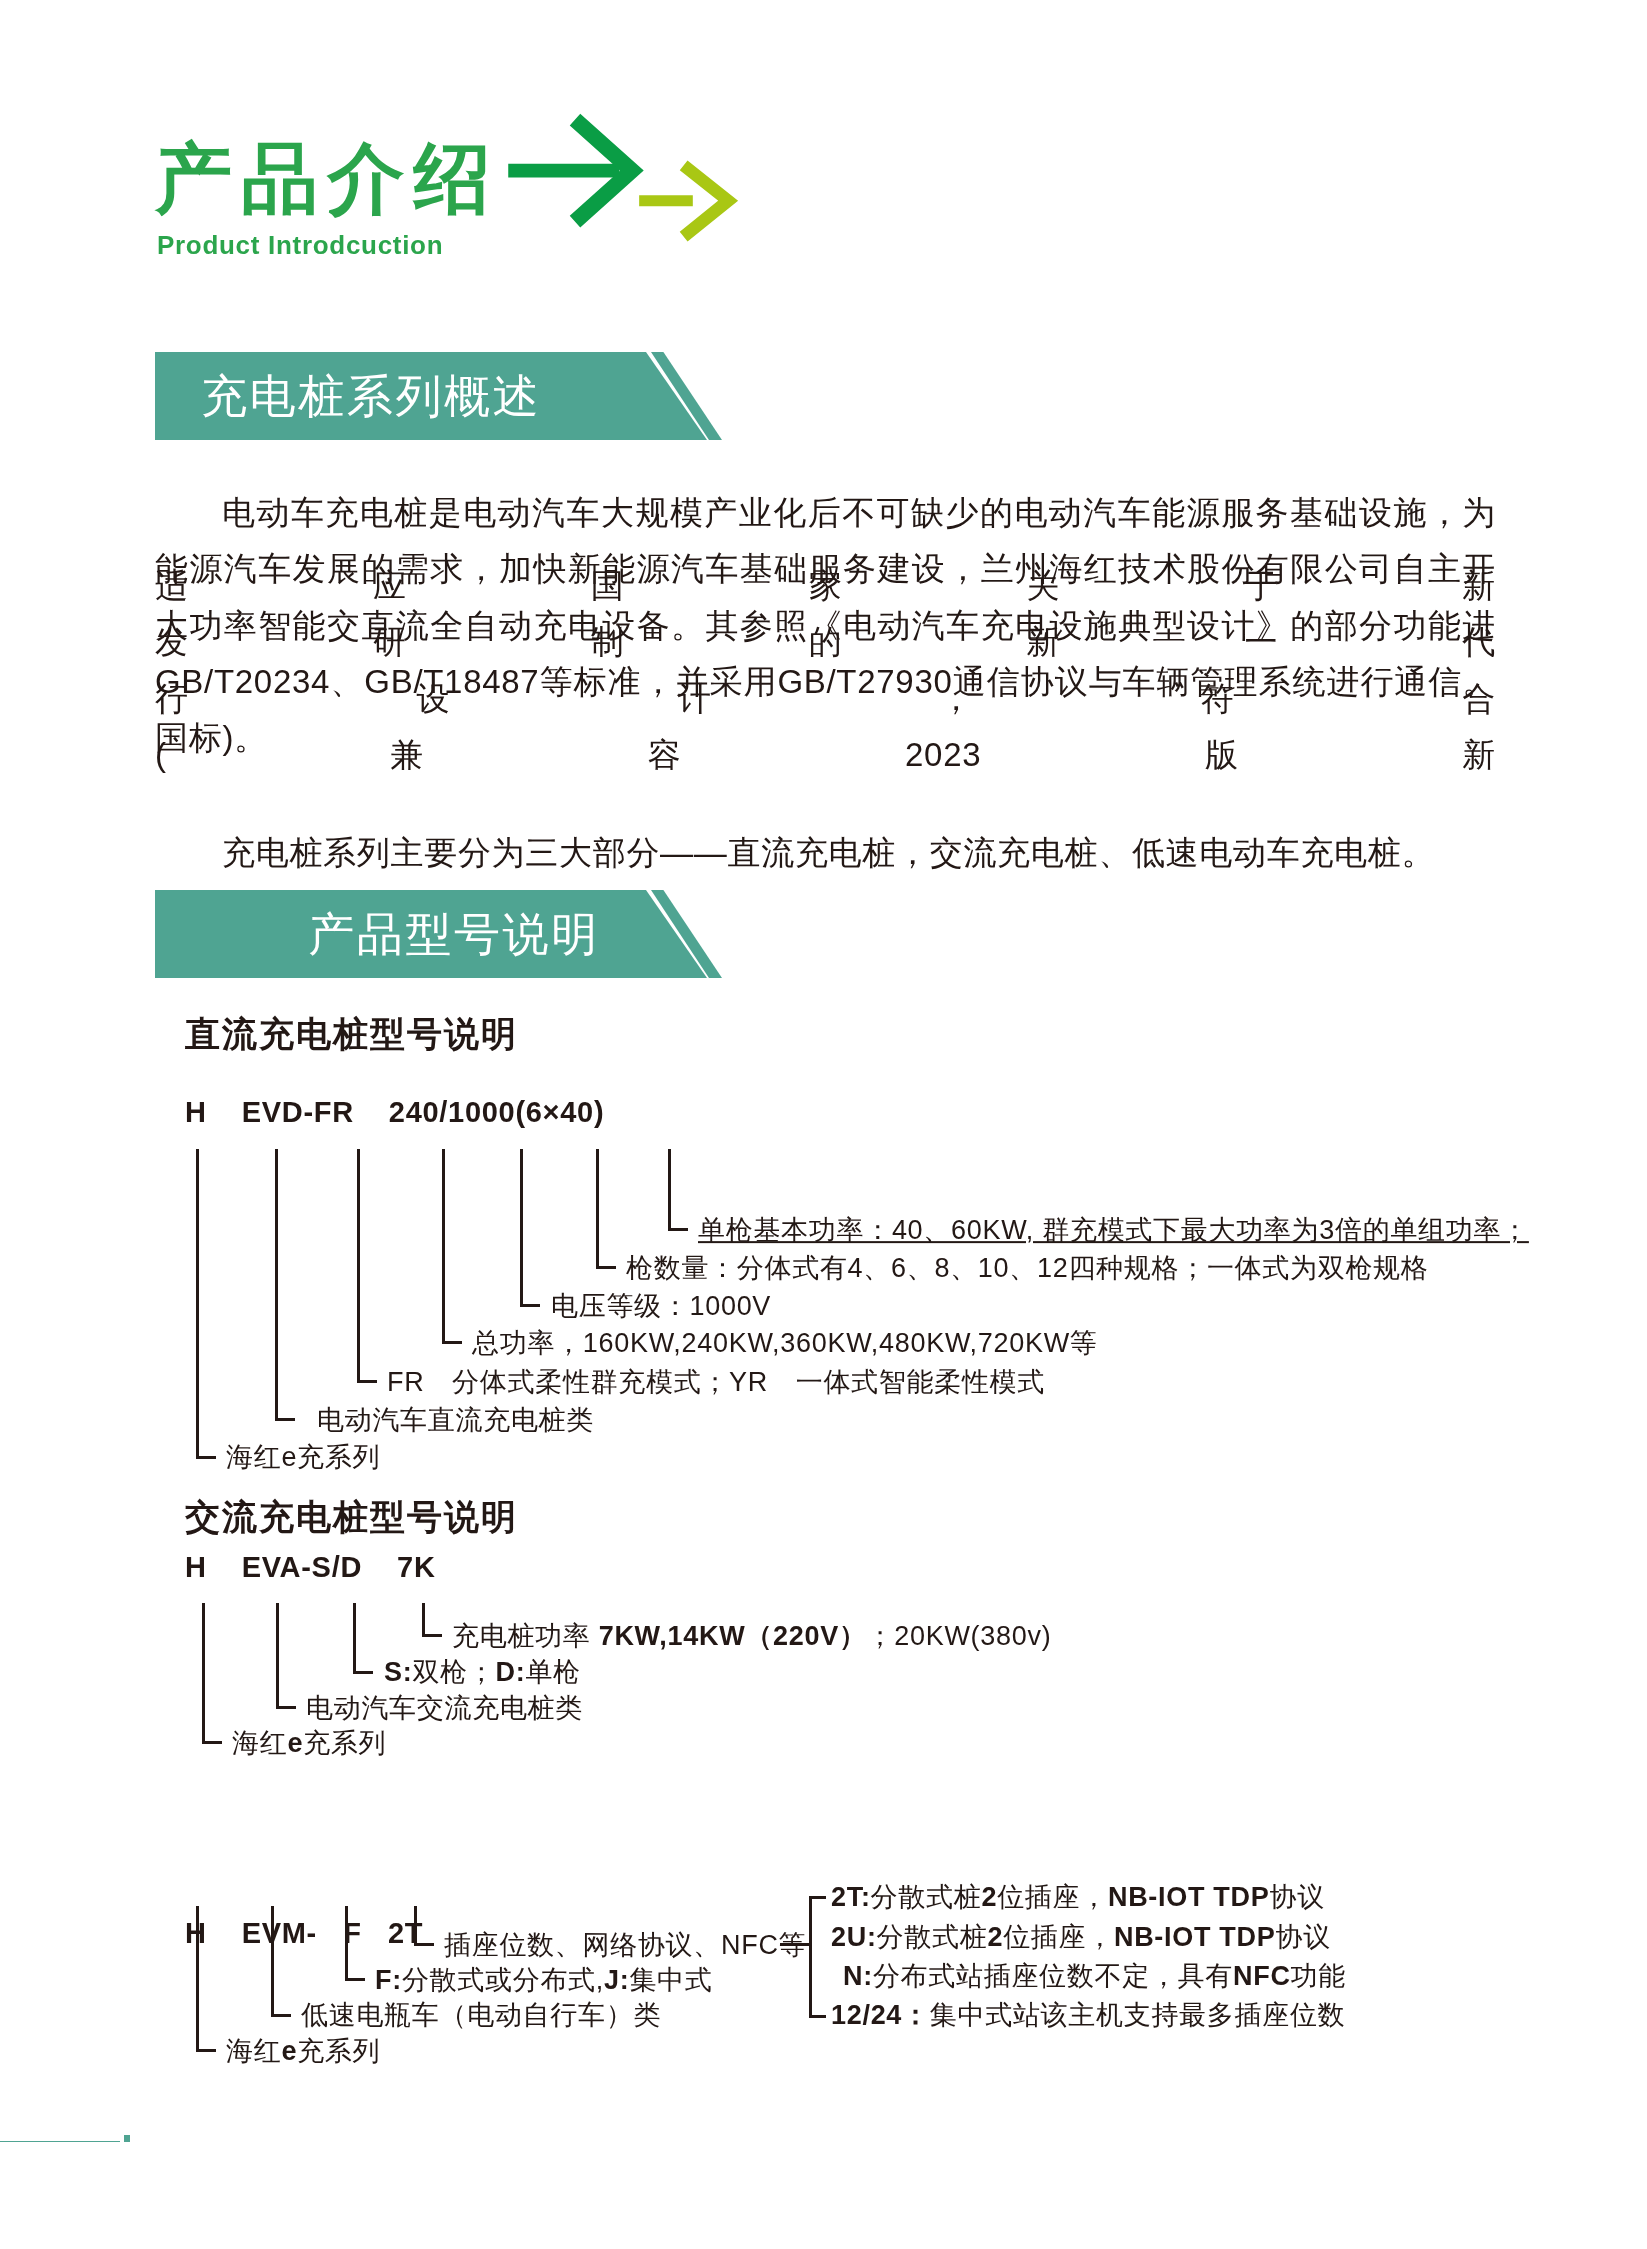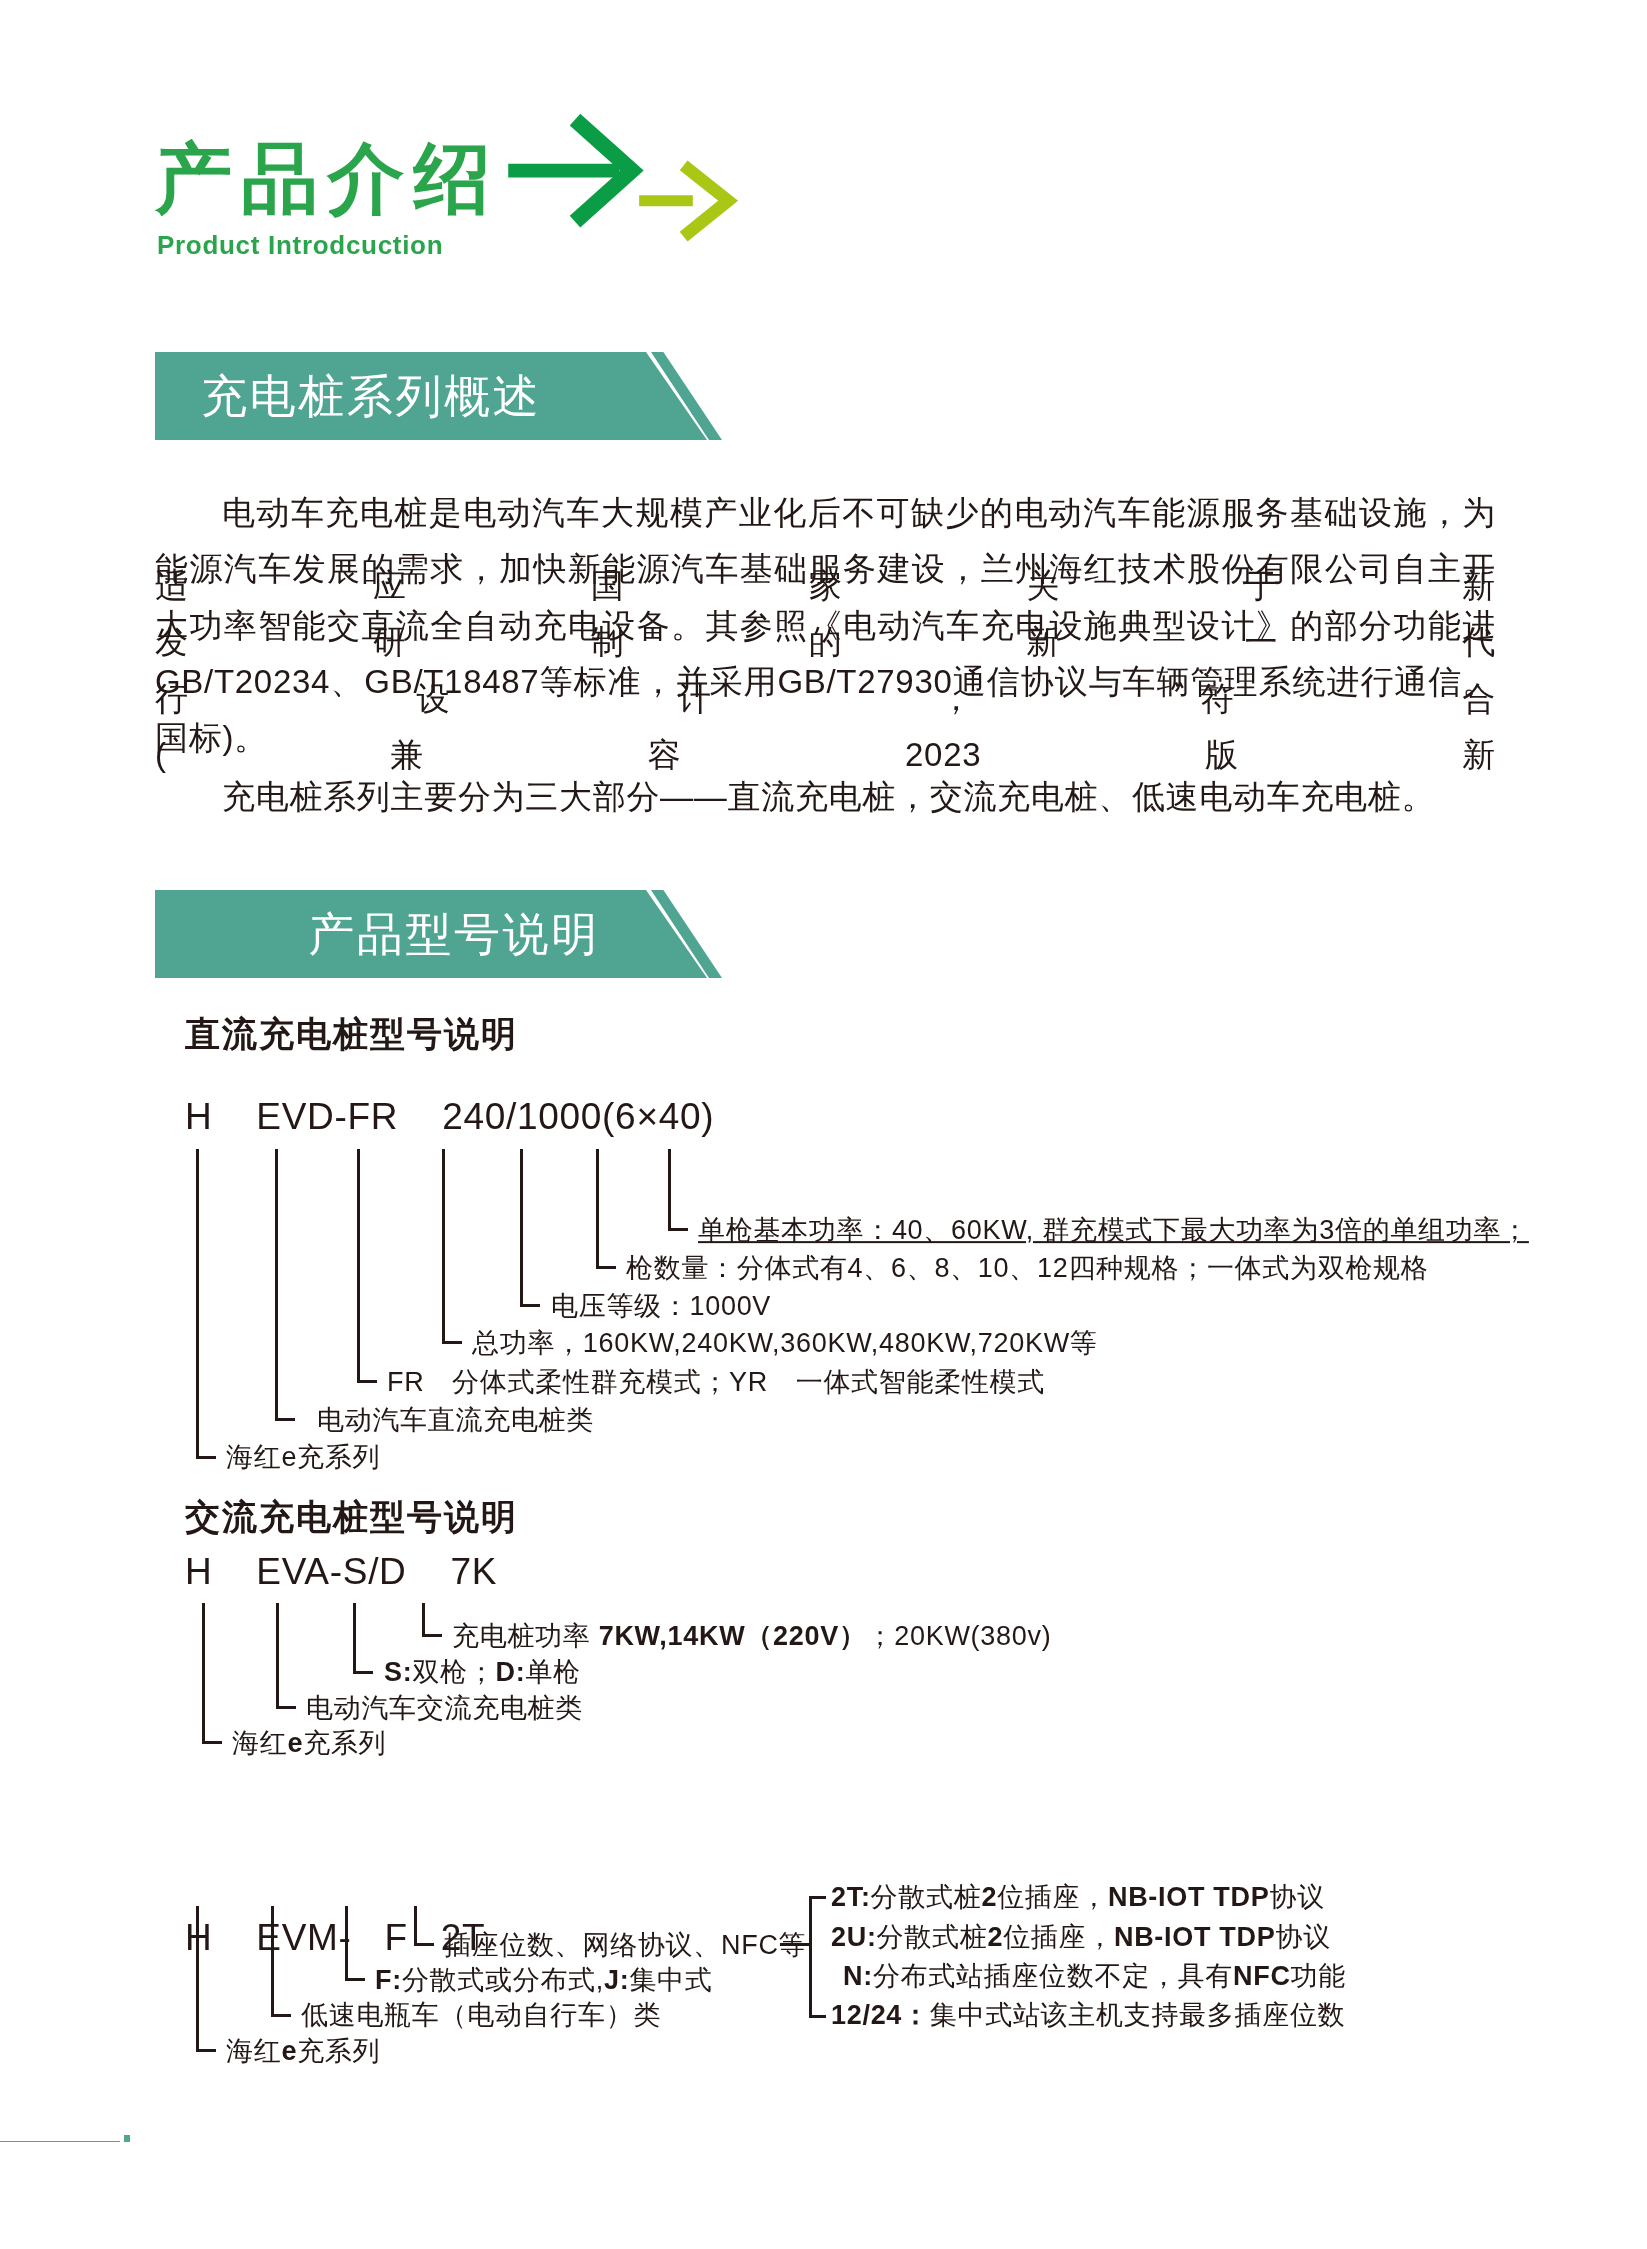--- a/index.html
+++ b/index.html
@@ -47,21 +47,21 @@
     white-space:normal;
   }
   .just{text-align:justify;text-align-last:justify;}
   .indent{text-indent:67px;}
   
   .subtitle{
     position:absolute;font-size:35px;font-weight:600;letter-spacing:2px;
     line-height:1;white-space:nowrap;
   }
   .model{
-    position:absolute;font-size:37px;font-weight:400;letter-spacing:0.7px;
+    position:absolute;font-size:29px;font-weight:700;letter-spacing:0.7px;
     line-height:1;white-space:pre;
   }
   .vline{position:absolute;width:2.6px;background:#231815;}
   .hline{position:absolute;height:2.6px;background:#231815;}
   .lab{
     position:absolute;font-size:27px;line-height:1.25;letter-spacing:0.7px;
     white-space:pre;transform:translateY(-50%);font-weight:400;
   }
   .lab b{font-weight:700;}
   .variant{font-weight:500;}
@@ -93,21 +93,21 @@
   <div class="band" style="top:352px;">
     <span>充电桩系列概述</span>
   </div>
   <div class="band-stripe" style="top:352px;"></div>
 
   <div class="para-line just indent" style="top:476px;">电动车充电桩是电动汽车大规模产业化后不可缺少的电动汽车能源服务基础设施，为适应国家关于新</div>
   <div class="para-line just" style="top:532px;">能源汽车发展的需求，加快新能源汽车基础服务建设，兰州海红技术股份有限公司自主开发研制的新一代</div>
   <div class="para-line just" style="top:589px;">大功率智能交直流全自动充电设备。其参照《电动汽车充电设施典型设计》的部分功能进行设计，符合</div>
   <div class="para-line just" style="top:645px;">GB/T20234、GB/T18487等标准，并采用GB/T27930通信协议与车辆管理系统进行通信。(兼容2023版新</div>
   <div class="para-line" style="top:701px;">国标)。</div>
-  <div class="para-line indent" style="top:760px;">充电桩系列主要分为三大部分——直流充电桩，交流充电桩、低速电动车充电桩。</div>
+  <div class="para-line indent" style="top:816px;">充电桩系列主要分为三大部分——直流充电桩，交流充电桩、低速电动车充电桩。</div>
 
   <div class="band" style="top:890px;text-align:center;">
     <span>产品型号说明</span>
   </div>
   <div class="band-stripe" style="top:890px;"></div>
 
   <div class="subtitle" style="left:185px;top:1016px;">直流充电桩型号说明</div>
   <div class="model" style="left:185px;top:1098px;">H    EVD-FR    240/1000(6×40)</div>
 
   <div class="vline" style="left:196px;top:1149px;height:310px;"></div>

